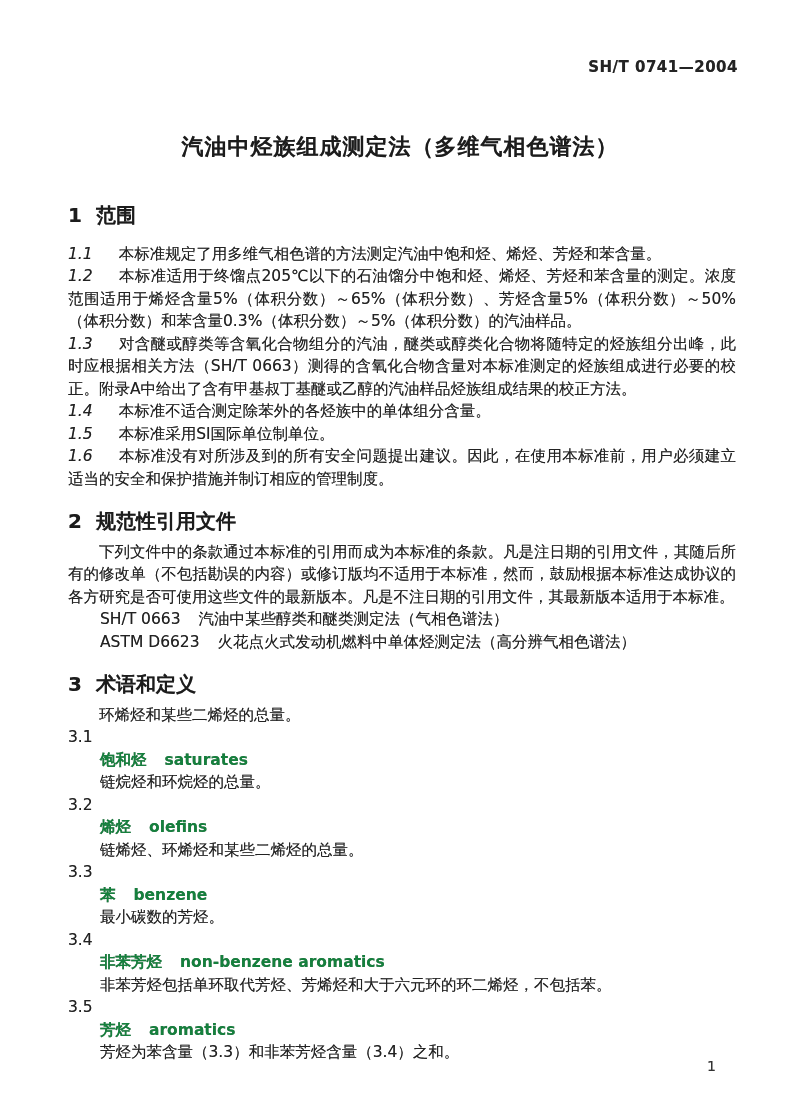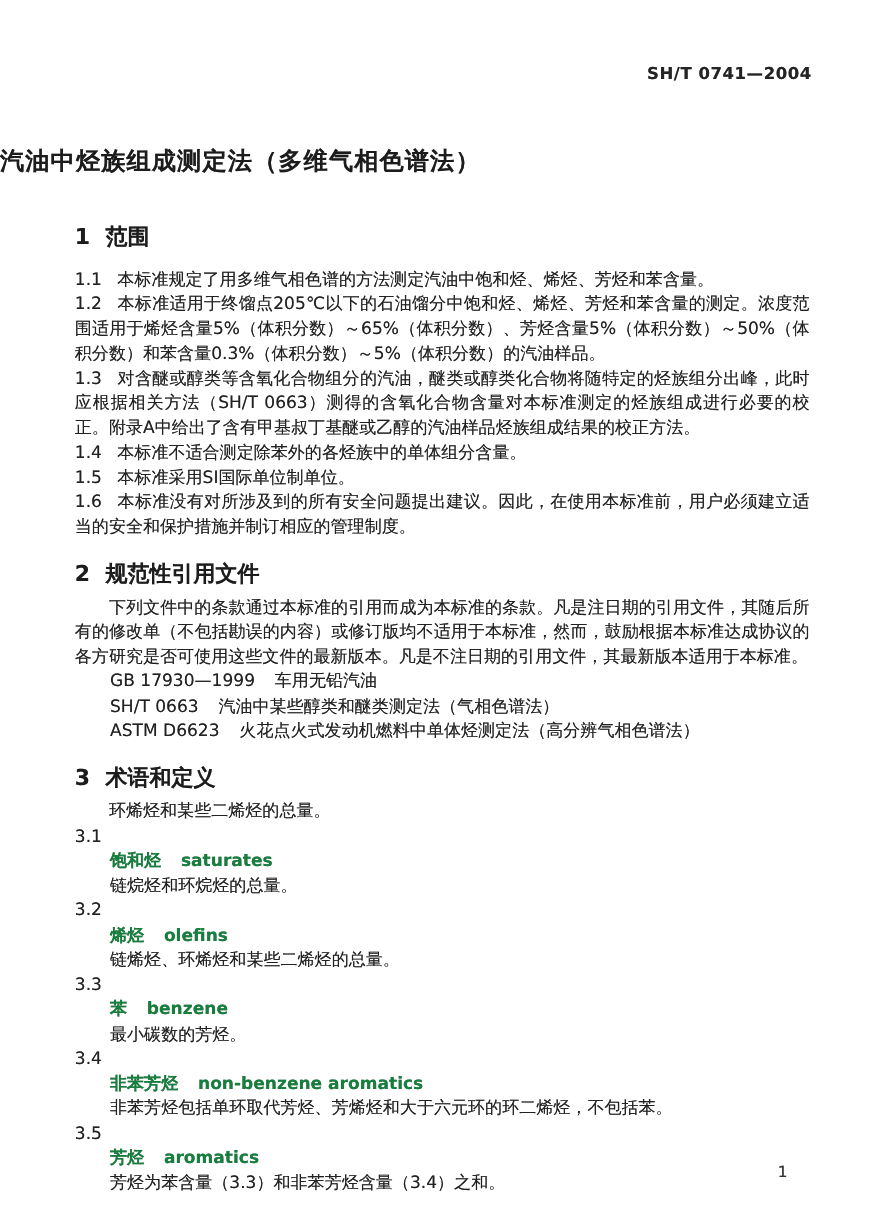--- a/index.html
+++ b/index.html
@@ -39,21 +39,21 @@
     color: #d3d3d3;
     z-index: 0;
     user-select: none;
   }
   .title {
     position: absolute;
     top: 132px;
     left: 0;
     right: 0;
     margin: 0;
-    text-align: left;
+    text-align: center;
     font-size: 22px;
     font-weight: bold;
     letter-spacing: 1px;
     color: #1c1c1c;
     z-index: 1;
   }
   .content {
     position: absolute;
     top: 204px;
     left: 68px;
@@ -66,21 +66,21 @@
   .content p { margin: 0; text-align: justify; }
   h2.sec-heading {
     margin: 0 0 16px 0;
     font-size: 20px;
     font-weight: bold;
     line-height: 22.5px;
     color: #1c1c1c;
   }
   h2.sec-heading.gap-above { margin-top: 20px; margin-bottom: 8px; }
   .hnum { margin-right: 14px; }
-  .cnum { margin-right: 14px; }
+  .cnum { margin-right: 26px; font-style: italic; }
   p.indented { text-indent: 2em; }
   p.ref { padding-left: 32px; }
   .ref-code { margin-right: 18px; }
   .term p.tnum { margin: 0; }
   .term p.tname { padding-left: 32px; font-weight: bold; color: #15803d; }
   .term .ten { margin-left: 18px; }
   .term p.tdef { padding-left: 32px; }
   .page-number {
     position: absolute;
     top: 1058px;
@@ -107,21 +107,20 @@
     <p class="clause"><span class="cnum">1.2</span><span>本标准适用于终馏点205℃以下的石油馏分中饱和烃、烯烃、芳烃和苯含量的测定。浓度范围适用于烯烃含量5%（体积分数）～65%（体积分数）、芳烃含量5%（体积分数）～50%（体积分数）和苯含量0.3%（体积分数）～5%（体积分数）的汽油样品。</span></p>
     <p class="clause"><span class="cnum">1.3</span><span>对含醚或醇类等含氧化合物组分的汽油，醚类或醇类化合物将随特定的烃族组分出峰，此时应根据相关方法（SH/T 0663）测得的含氧化合物含量对本标准测定的烃族组成进行必要的校正。附录A中给出了含有甲基叔丁基醚或乙醇的汽油样品烃族组成结果的校正方法。</span></p>
     <p class="clause"><span class="cnum">1.4</span><span>本标准不适合测定除苯外的各烃族中的单体组分含量。</span></p>
     <p class="clause"><span class="cnum">1.5</span><span>本标准采用SI国际单位制单位。</span></p>
     <p class="clause"><span class="cnum">1.6</span><span>本标准没有对所涉及到的所有安全问题提出建议。因此，在使用本标准前，用户必须建立适当的安全和保护措施并制订相应的管理制度。</span></p>
 
     <h2 class="sec-heading gap-above"><span class="hnum">2</span><span>规范性引用文件</span></h2>
 
     <p class="indented">下列文件中的条款通过本标准的引用而成为本标准的条款。凡是注日期的引用文件，其随后所有的修改单（不包括勘误的内容）或修订版均不适用于本标准，然而，鼓励根据本标准达成协议的各方研究是否可使用这些文件的最新版本。凡是不注日期的引用文件，其最新版本适用于本标准。</p>
 
-    <p class="ref"><span class="ref-code">GB 17930—1999</span><span>车用无铅汽油</span></p>
     <p class="ref"><span class="ref-code">SH/T 0663</span><span>汽油中某些醇类和醚类测定法（气相色谱法）</span></p>
     <p class="ref"><span class="ref-code">ASTM D6623</span><span>火花点火式发动机燃料中单体烃测定法（高分辨气相色谱法）</span></p>
 
     <h2 class="sec-heading gap-above"><span class="hnum">3</span><span>术语和定义</span></h2>
 
     <p class="indented">环烯烃和某些二烯烃的总量。</p>
 
     <div class="term">
       <p class="tnum">3.1</p>
       <p class="tname"><span class="tcn">饱和烃</span><span class="ten">saturates</span></p>

